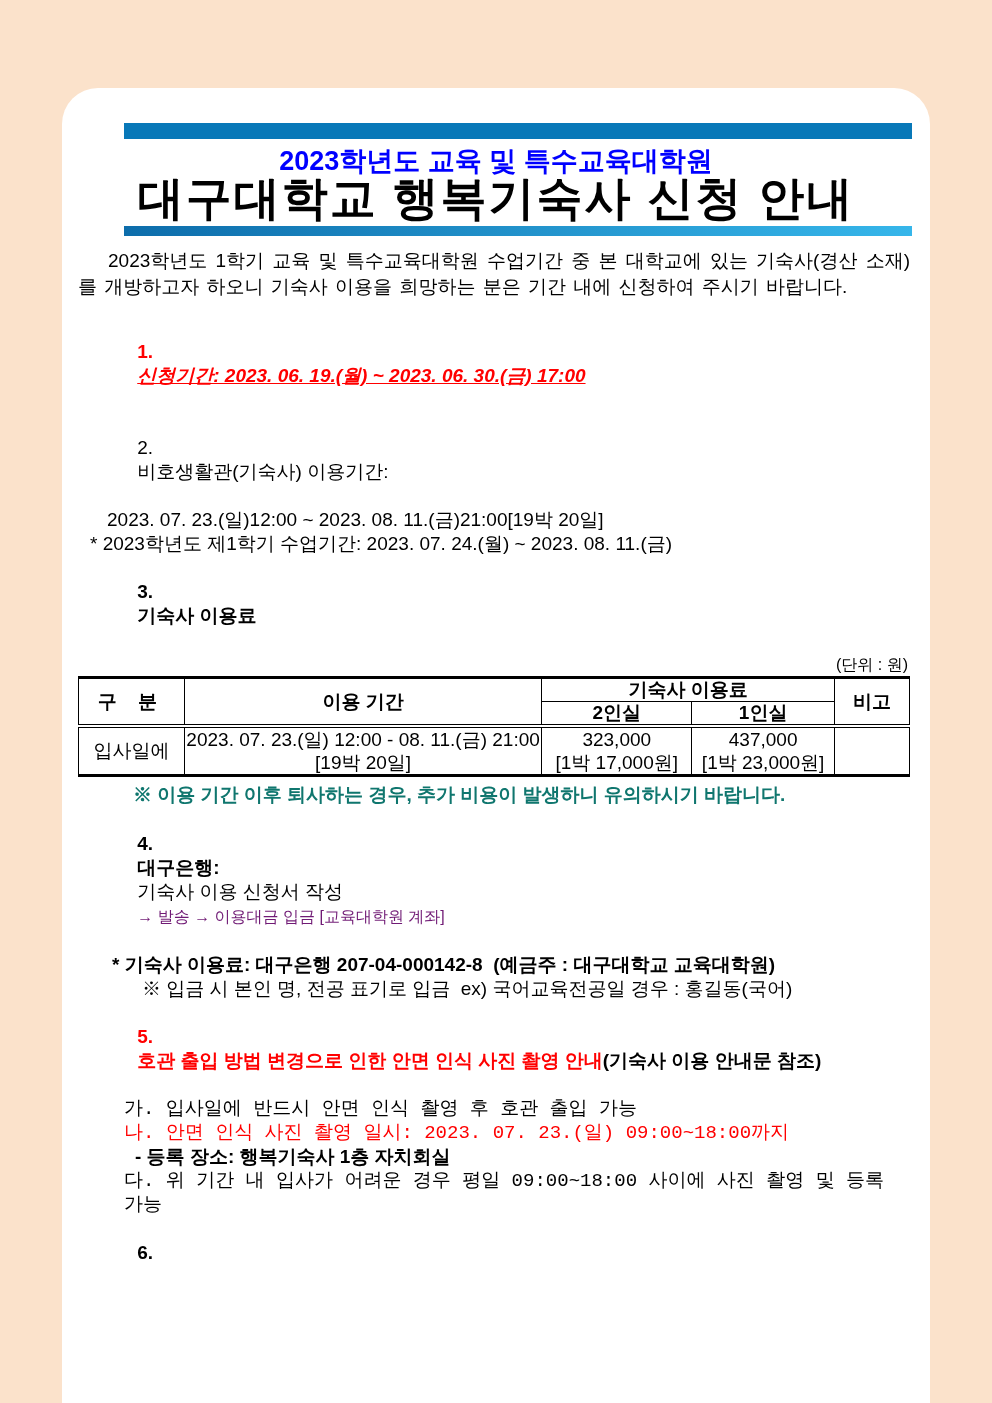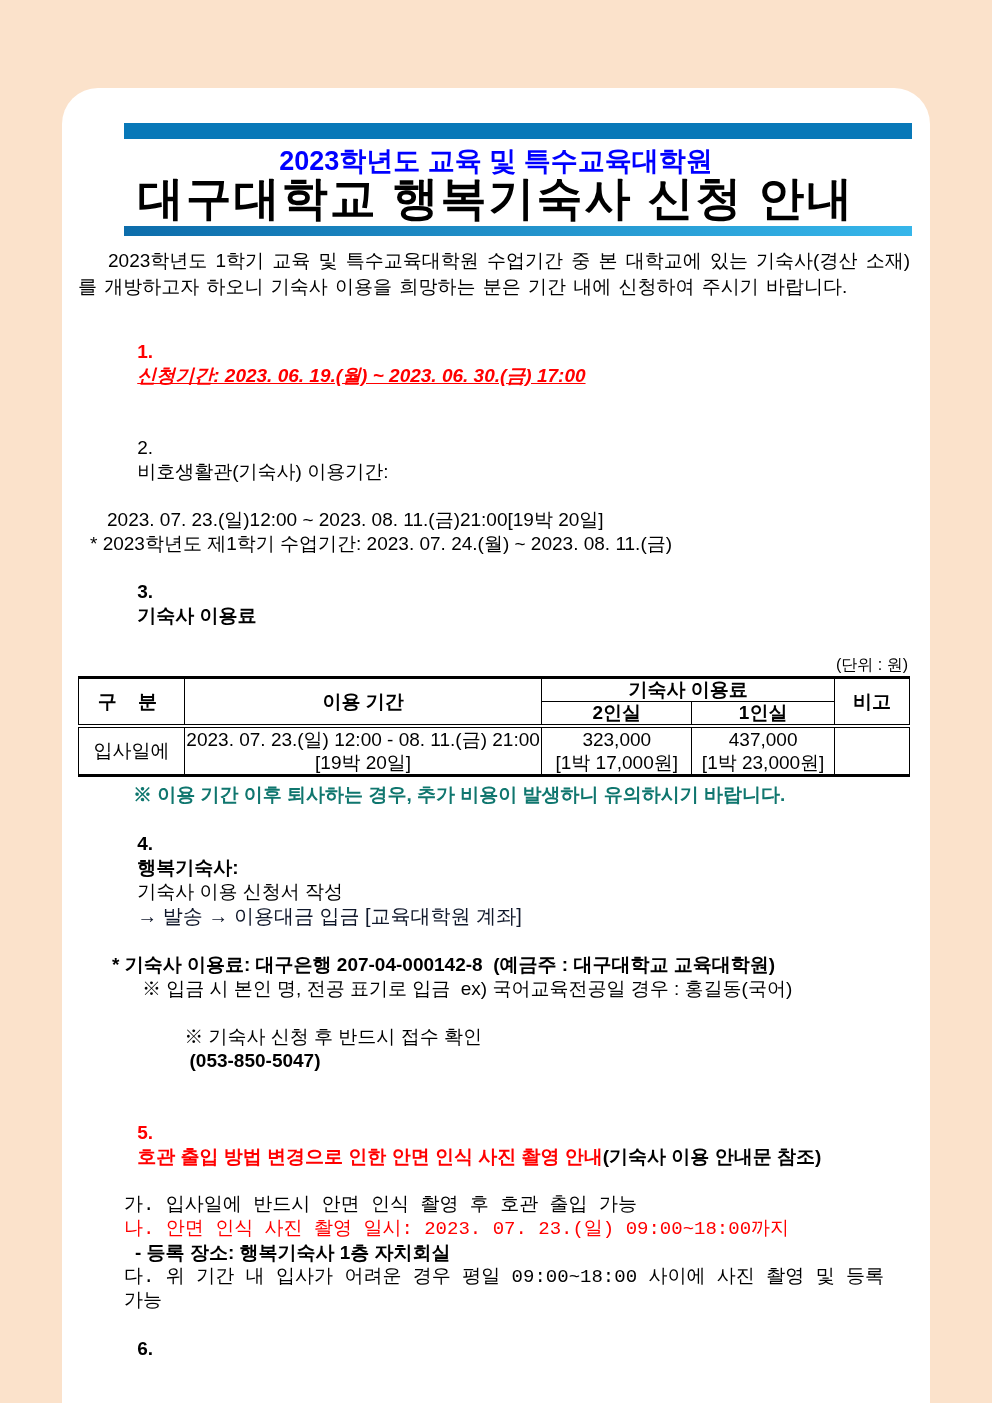--- a/index.html
+++ b/index.html
@@ -91,21 +91,21 @@
   .hdr-bottom { border-bottom: 4px double #000 !important; }
   table.fee td { height: 48px; }
   td .cell-line { line-height: 23px; }
   .warning {
     margin-top: 5px;
     margin-left: 55px;
     font-weight: bold;
     color: #0f766e;
     line-height: 26px;
   }
-  .blue-step { font-size: 20px; color: #0f172a; }
+  .blue-step { font-size: 16px; color: #701a75; }
 </style>
 </head>
 <body>
 
 <div class="card">
   <div class="card-inner">
 
     <div class="bar-top"></div>
 
     <div class="doc-subtitle">2023학년도 교육 및 특수교육대학원</div>
@@ -171,30 +171,26 @@
           </td>
           <td></td>
         </tr>
       </tbody>
         </table>
 
       <div class="warning">※ 이용 기간 이후 퇴사하는 경우, 추가 비용이 발생하니 유의하시기 바랍니다.</div>
 
       <div class="line ml-num">
         <span class="bold">4.</span>
-        <span class="bold">행복기숙사:</span>
+        <span class="bold">대구은행:</span>
         <span>기숙사 이용 신청서 작성</span>
         <span class="blue-step">→ 발송 → 이용대금 입금 [교육대학원 계좌]</span>
       </div>
       <div class="line ml-acct bold">* 기숙사 이용료: 대구은행 207-04-000142-8  (예금주 : 대구대학교 교육대학원)</div>
       <div class="line ml-ref">※ 입금 시 본인 명, 전공 표기로 입금  ex) 국어교육전공일 경우 : 홍길동(국어)</div>
-      <div class="line ml-ref">
-        <span>※ 기숙사 신청 후 반드시 접수 확인 </span>
-        <span class="bold"> (053-850-5047)</span>
-      </div>
 
       <div class="line ml-num bold">
         <span class="red">5.</span>
         <span class="red">호관 출입 방법 변경으로 인한 안면 인식 사진 촬영 안내</span><span>(기숙사 이용 안내문 참조)</span>
       </div>
       <div class="line ml-ga">가. 입사일에 반드시 안면 인식 촬영 후 호관 출입 가능</div>
       <div class="line ml-ga red">나. 안면 인식 사진 촬영 일시: 2023. 07. 23.(일) 09:00~18:00까지</div>
       <div class="line ml-place bold">- 등록 장소: 행복기숙사 1층 자치회실</div>
       <div class="line ml-ga">다. 위 기간 내 입사가 어려운 경우 평일 09:00~18:00 사이에 사진 촬영 및 등록 가능</div>
 

